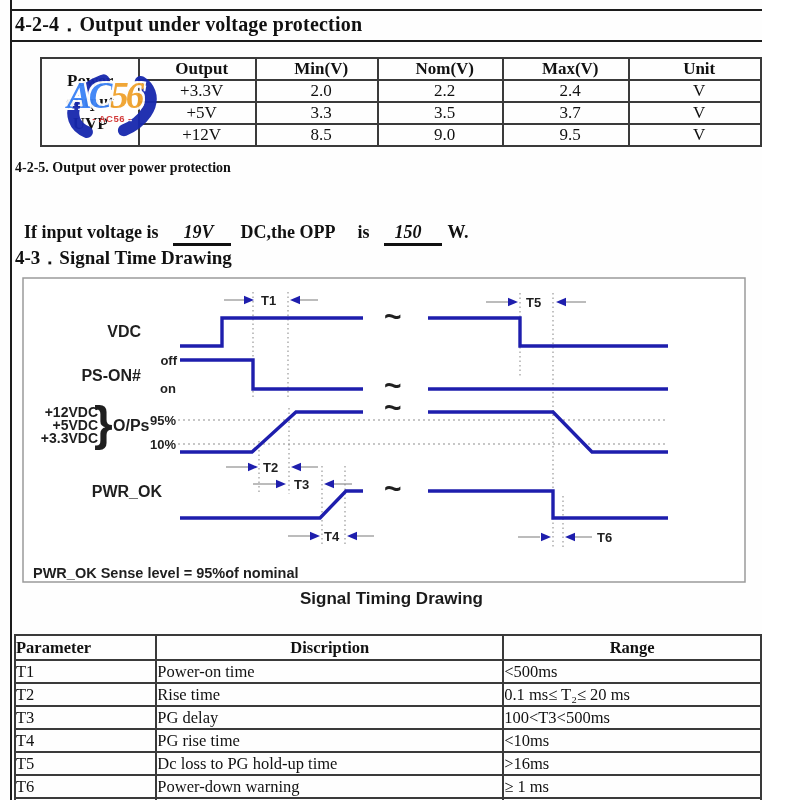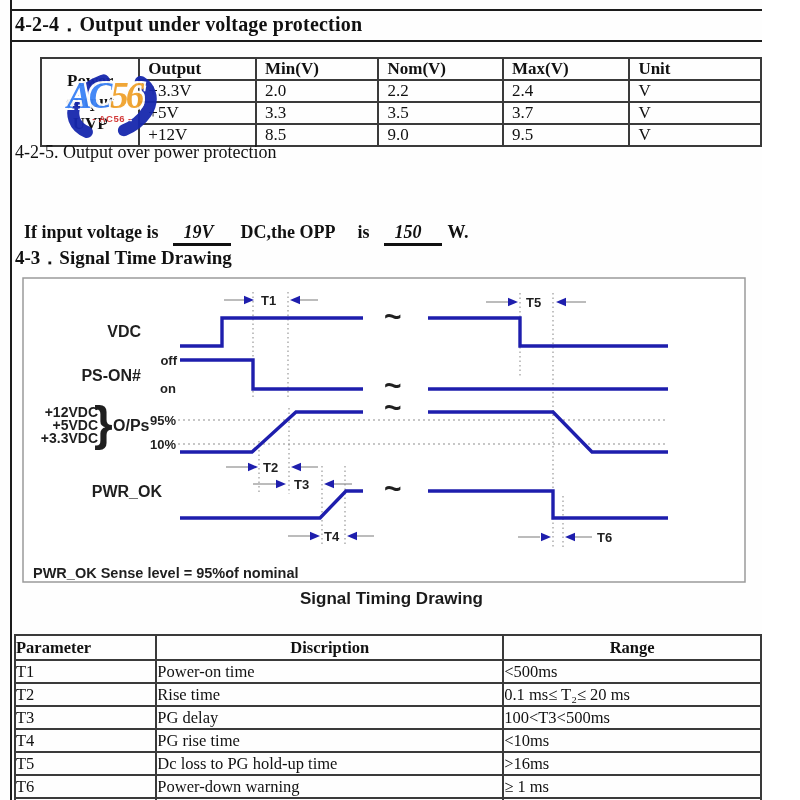--- a/index.html
+++ b/index.html
@@ -2,31 +2,31 @@
 <html><head>
 <meta charset="utf-8">
 <style>
   html,body{margin:0;padding:0;background:#fff;}
   .page{position:relative;width:762px;height:800px;background:#fefefe;overflow:hidden;
         font-family:"Liberation Serif","DejaVu Serif",serif;color:#111;}
   .vline,.hline{position:absolute;background:#1c1c1c;}
 
   
   .h424{position:absolute;left:15px;top:11px;font-size:20px;font-weight:bold;letter-spacing:.2px;}
-  .h425{position:absolute;left:15px;top:142px;font-size:18px;font-weight:normal;}
+  .h425{position:absolute;left:15px;top:160px;font-size:14px;font-weight:bold;}
   .h43 {position:absolute;left:15px;top:245px;font-size:19px;font-weight:bold;}
   .opp-line{position:absolute;left:24px;top:183px;font-size:18px;font-weight:bold;white-space:nowrap;}
   .opp-blank{display:inline-block;min-width:36px;text-align:left;font-style:italic;
              border-bottom:3px solid #111;padding:0 11px;line-height:1.1;}
   .g1{margin-left:14px;margin-right:10px;} .g2{margin-left:22px;} .g3{margin-left:14px;margin-right:6px;margin-top:40px;}
 
   
   table{border-collapse:collapse;}
   .uvp{position:absolute;left:40px;top:57px;table-layout:fixed;}
-  .uvp th,.uvp td{border:2px solid #3a3a3a;font-size:17px;padding:0 0 0 8px;text-align:left;height:20px;overflow:hidden;}
+  .uvp th,.uvp td{border:2px solid #3a3a3a;font-size:17px;padding:0 0 0 8px;text-align:center;height:20px;overflow:hidden;}
   .uvp th{font-weight:bold;}
   .uvp .rowhead{width:95px;text-align:center;font-weight:bold;padding:0 2px;line-height:1.25;}
   .c-out{width:110px;} .c-min{width:116px;border-radius:11px;} .c-nom{width:118px;} .c-max{width:120px;} .c-unit{width:127px;}
 
   
   .params{position:absolute;left:14px;top:634px;table-layout:fixed;}
   .params th,.params td{border:2px solid #3a3a3a;font-size:16.5px;height:21px;padding:0;overflow:hidden;}
   .params th{font-weight:bold;height:23px;}
   .p-param{width:142px;text-align:left;padding-left:10px;}
   .p-desc{width:356px;text-align:left;padding-left:10px;border-radius:9px;}

